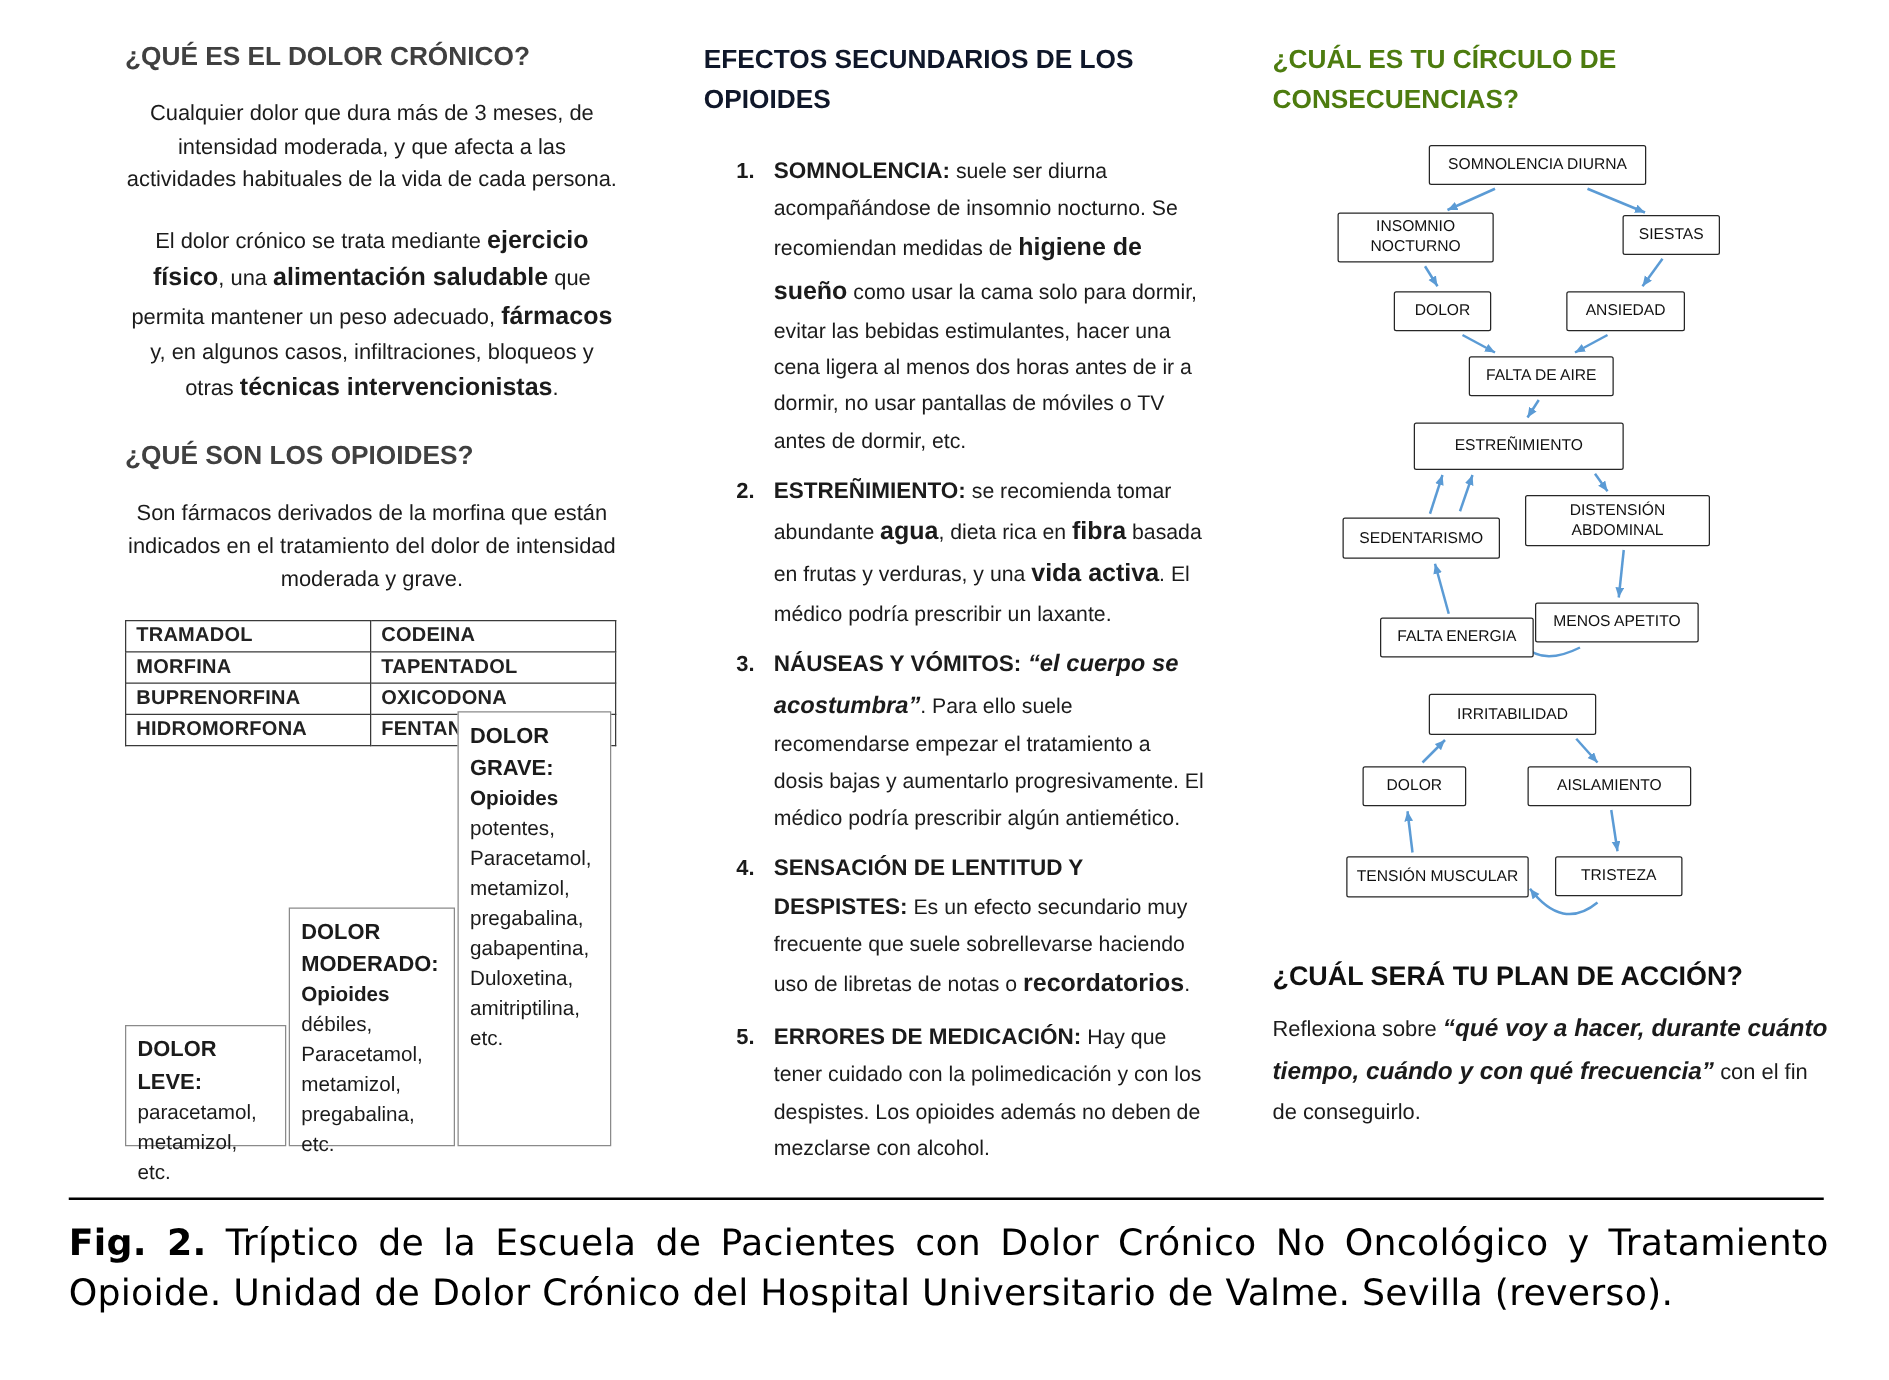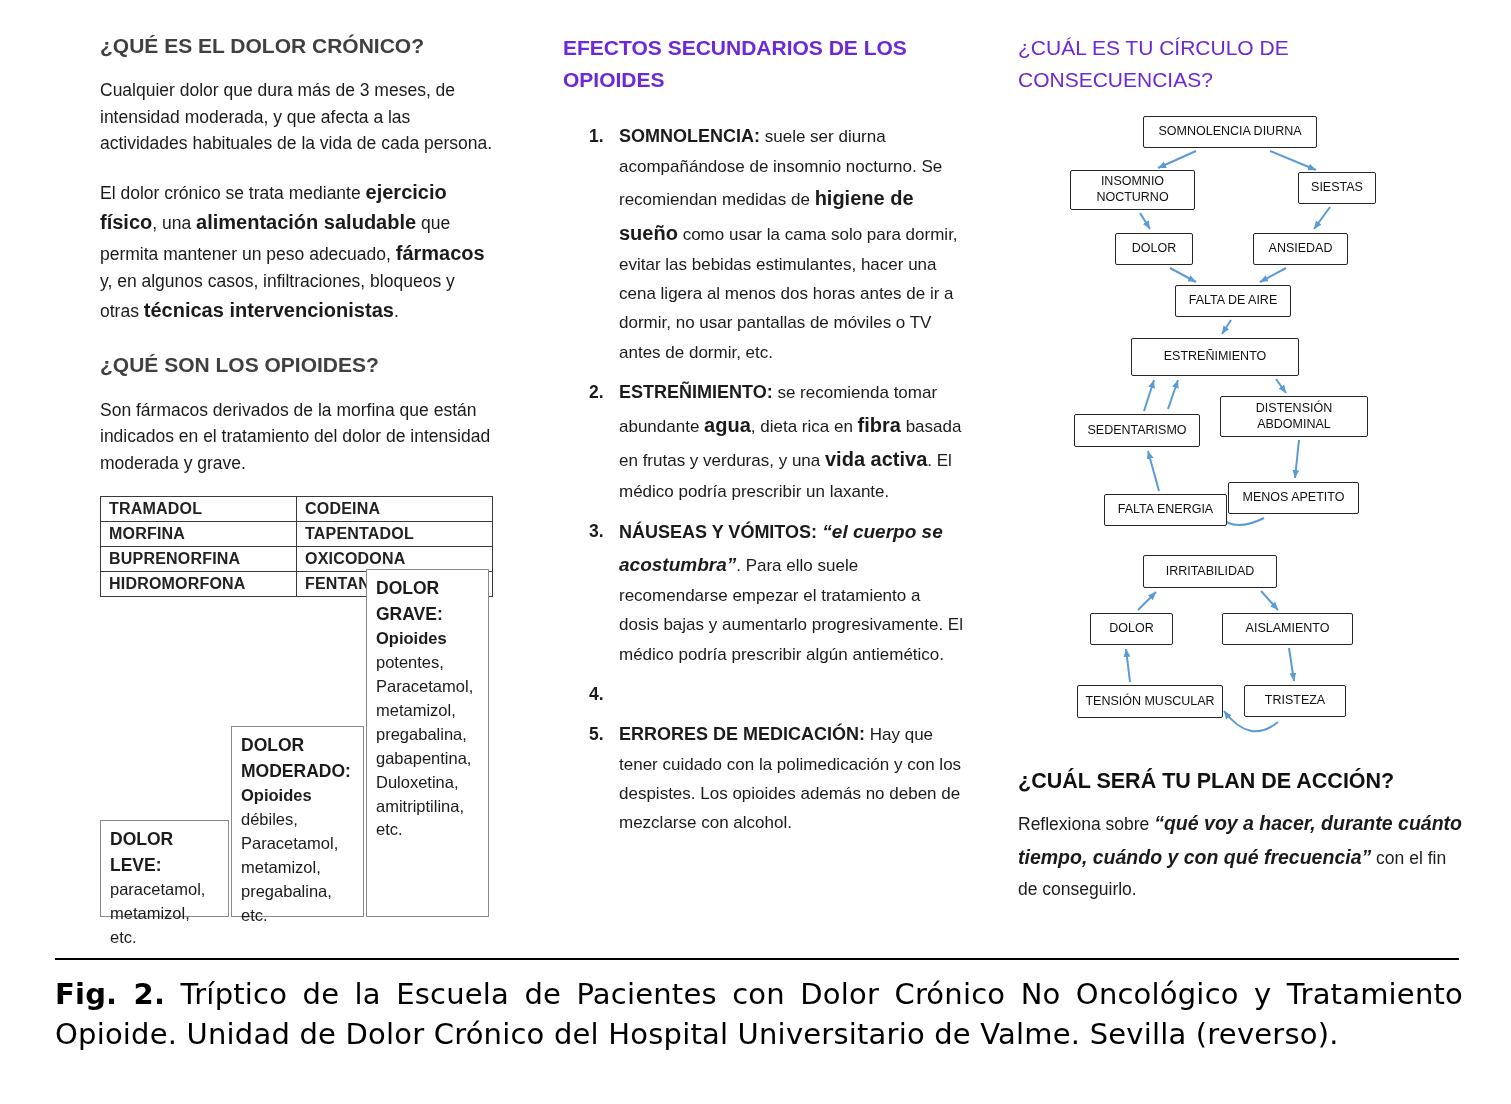--- a/index.html
+++ b/index.html
@@ -6,48 +6,48 @@
   .page { position:relative; width:1511px; height:1104px; background:#fff;
           font-family:"Liberation Sans","DejaVu Sans",sans-serif; color:#1b1b1b; overflow:hidden; }
 
   
   .col { position:absolute; top:32px; }
   .col1 { left:100px; width:395px; }
   .col2 { left:563px; width:400px; }
   .col3 { left:1018px; width:448px; }
 
   .h1 { font-size:21px; font-weight:bold; margin:0 0 18px; line-height:1.3; color:#404040; }
-  .p  { font-size:17.5px; line-height:1.52; margin:0 0 20px; }
+  .p  { font-size:17.5px; line-height:1.52; margin:0 0 20px;text-align:center; }
   .bbig { font-weight:bold; font-size:20px; }
 
   
   .optable { border-collapse:collapse; width:393px; margin:2px 0 0;padding-left:16px; }
   .optable td { border:1px solid #3a3a3a; font-size:16px; font-weight:bold; letter-spacing:.2px;
                 padding:2px 8px; height:20px; width:50%; color:#222; }
 
   
   .ladder { position:relative; height:292px; margin-top:28px; }
   .lbox { position:absolute; bottom:0; border:1px solid #8a8a8a; background:#fff;
           padding:6px 9px; box-sizing:border-box; font-size:16.5px; line-height:1.45; }
   .ltitle { font-weight:bold; font-size:17.5px; }
   .lb { font-weight:bold; }
   .lbox-leve { left:0; width:129px; height:97px; }
   .lbox-moderado { left:131px; width:133px; height:191px; }
   .lbox-grave { left:266px; width:123px; height:348px; }
 
   
-  .col2h { font-size:21px; font-weight:bold; margin:0 0 26px; line-height:1.5; color:#6d28d9; }
+  .col2h { font-size:21px; font-weight:bold; margin:0 0 26px; line-height:1.5; color:#0f172a; }
   .item { display:flex; margin:0 0 10px; padding-left:26px; }
   .inum { width:30px; flex:none; font-weight:bold; font-size:17.5px; line-height:1.72; }
   .itxt { flex:1; font-size:17px; line-height:1.72; }
   .ititle { font-weight:bold; font-size:18px; }
   .biq { font-weight:bold; font-style:italic; font-size:19px; }
 
   
-  .c3h { font-size:21px; font-weight:normal; line-height:1.5; margin:0 0 0; width:340px; color:#6d28d9; }
+  .c3h { font-size:21px; font-weight:bold; line-height:1.5; margin:0 0 0; width:340px; color:#4d7c0f; }
   .flow { position:relative; height:650px; margin-top:14px; }
   .node { position:absolute; border:1.5px solid #262626; background:#fff; border-radius:2px;
           display:flex; align-items:center; justify-content:center; text-align:center;
           font-size:12.5px; line-height:1.25; padding:3px 5px; box-sizing:border-box; color:#111; }
   .arrows { position:absolute; left:0; top:0; pointer-events:none; }
   .ar { stroke:var(--arrow,#5b9bd5); stroke-width:2; fill:none; }
   #ah path { fill:var(--arrow,#5b9bd5); }
 
   .c3h2 { font-size:21.5px; font-weight:bold; margin:10px 0 12px; color:#111; }
   .plan { font-size:17.5px; line-height:1.75; margin:0; }
@@ -126,20 +126,21 @@
       <div class="itxt"><b class="ititle">ESTREÑIMIENTO:</b><span> se recomienda tomar abundante </span><b class="bbig">agua</b><span>, dieta rica en </span><b class="bbig">fibra</b><span> basada en frutas y verduras, y una </span><b class="bbig">vida activa</b><span>. El médico podría prescribir un laxante.</span></div>
     </div>
 
     <div class="item">
       <div class="inum">3.</div>
       <div class="itxt"><b class="ititle">NÁUSEAS Y VÓMITOS:</b><b class="biq"> “el cuerpo se acostumbra”</b><span>. Para ello suele recomendarse empezar el tratamiento a dosis bajas y aumentarlo progresivamente. El médico podría prescribir algún antiemético.</span></div>
     </div>
 
     <div class="item">
       <div class="inum">4.</div>
+      <div class="itxt"><b class="ititle">SENSACIÓN DE LENTITUD Y DESPISTES:</b><span> Es un efecto secundario muy frecuente que suele sobrellevarse haciendo uso de libretas de notas o </span><b class="bbig">recordatorios</b><span>.</span></div>
     </div>
 
     <div class="item">
       <div class="inum">5.</div>
       <div class="itxt"><b class="ititle">ERRORES DE MEDICACIÓN:</b><span> Hay que tener cuidado con la polimedicación y con los despistes. Los opioides además no deben de mezclarse con alcohol.</span></div>
     </div>
   </div>
 
   <div class="col col3">
     <h2 class="c3h">¿CUÁL ES TU CÍRCULO DE CONSECUENCIAS?</h2>

